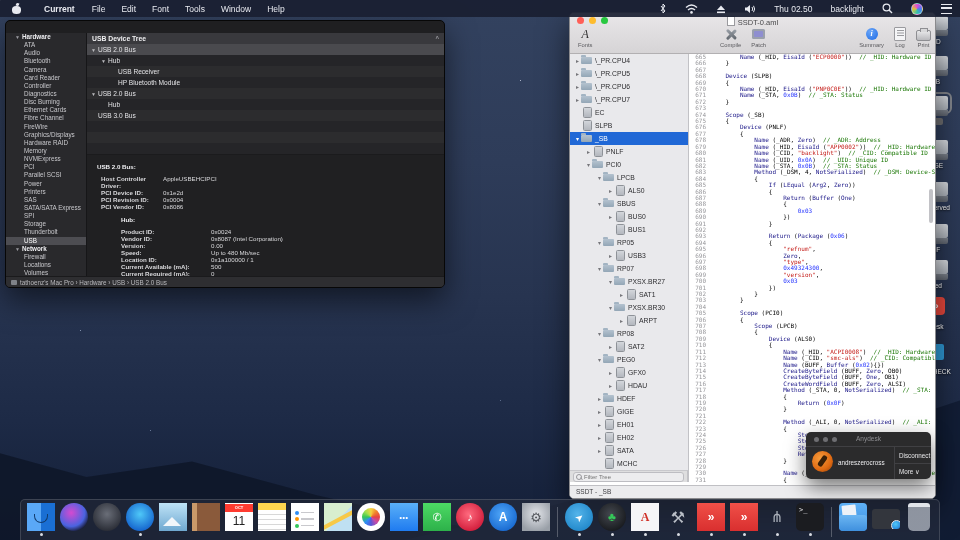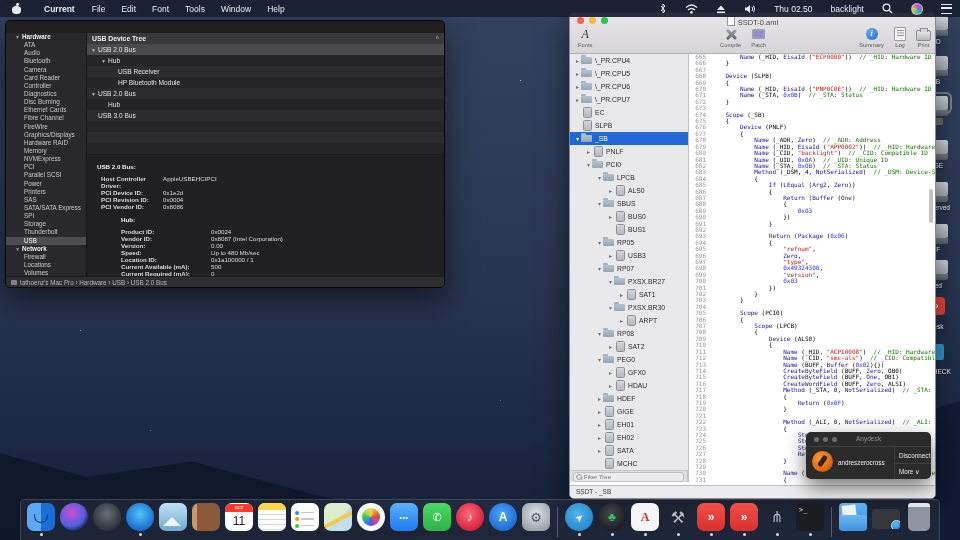--- a/index.html
+++ b/index.html
@@ -140,21 +140,21 @@
   .ad-sep-v{position:absolute;left:88px;top:14px;bottom:0;width:1px;background:#404043;}
   .ad-btn1{position:absolute;left:93px;top:20px;font-size:6.3px;white-space:nowrap;}
   .ad-sep-h2{position:absolute;left:88px;right:0;top:31px;height:1px;background:#404043;}
   .ad-btn2{position:absolute;left:93px;top:36px;font-size:6.3px;white-space:nowrap;}
 
   
   .dock{position:absolute;left:50%;transform:translateX(-50%);bottom:0;height:37px;z-index:40;
     background:rgba(42,48,64,.55);border:1px solid rgba(255,255,255,.14);border-bottom:none;border-radius:5px 5px 0 0;
     display:flex;align-items:flex-start;padding:3px 5px 0 5px;gap:3px;}
   .ditem{width:30px;text-align:center;position:relative;}
-  .dicon{width:28px;height:28px;margin:0 auto;border-radius:7px;display:flex;align-items:center;justify-content:center;
+  .dicon{width:28px;height:28px;margin:0 auto;border-radius:0;display:flex;align-items:center;justify-content:center;
     color:#fff;font-size:13px;overflow:hidden;position:relative;}
   .dicon.circle{border-radius:50%;}
   .rdot{width:3px;height:3px;border-radius:50%;background:#d8dbe2;margin:1.5px auto 0;}
   .dsep{width:1px;height:30px;background:rgba(255,255,255,.25);margin:0 3px;align-self:center;}
   .g-rot{transform:rotate(-40deg);display:block;}
   .i-finder{background:linear-gradient(90deg,#5aa8f7 0 49%,#1a6fd4 51% 100%);}
   .i-finder::after{content:"";position:absolute;left:7px;right:7px;bottom:8px;height:8px;border:1.5px solid #123c6e;border-top:none;border-radius:0 0 8px 8px;}
   .i-siri{background:radial-gradient(circle at 40% 35%,#d44ad0,#4a63e0 55%,#141627 80%);}
   .i-launchpad{background:radial-gradient(circle at 50% 40%,#6a6e78,#2c2f38 75%);color:#d3d6dd;font-size:10px;}
   .i-safari{background:radial-gradient(circle at 50% 40%,#4fc8f8,#1667cf 75%);font-size:10px;}

